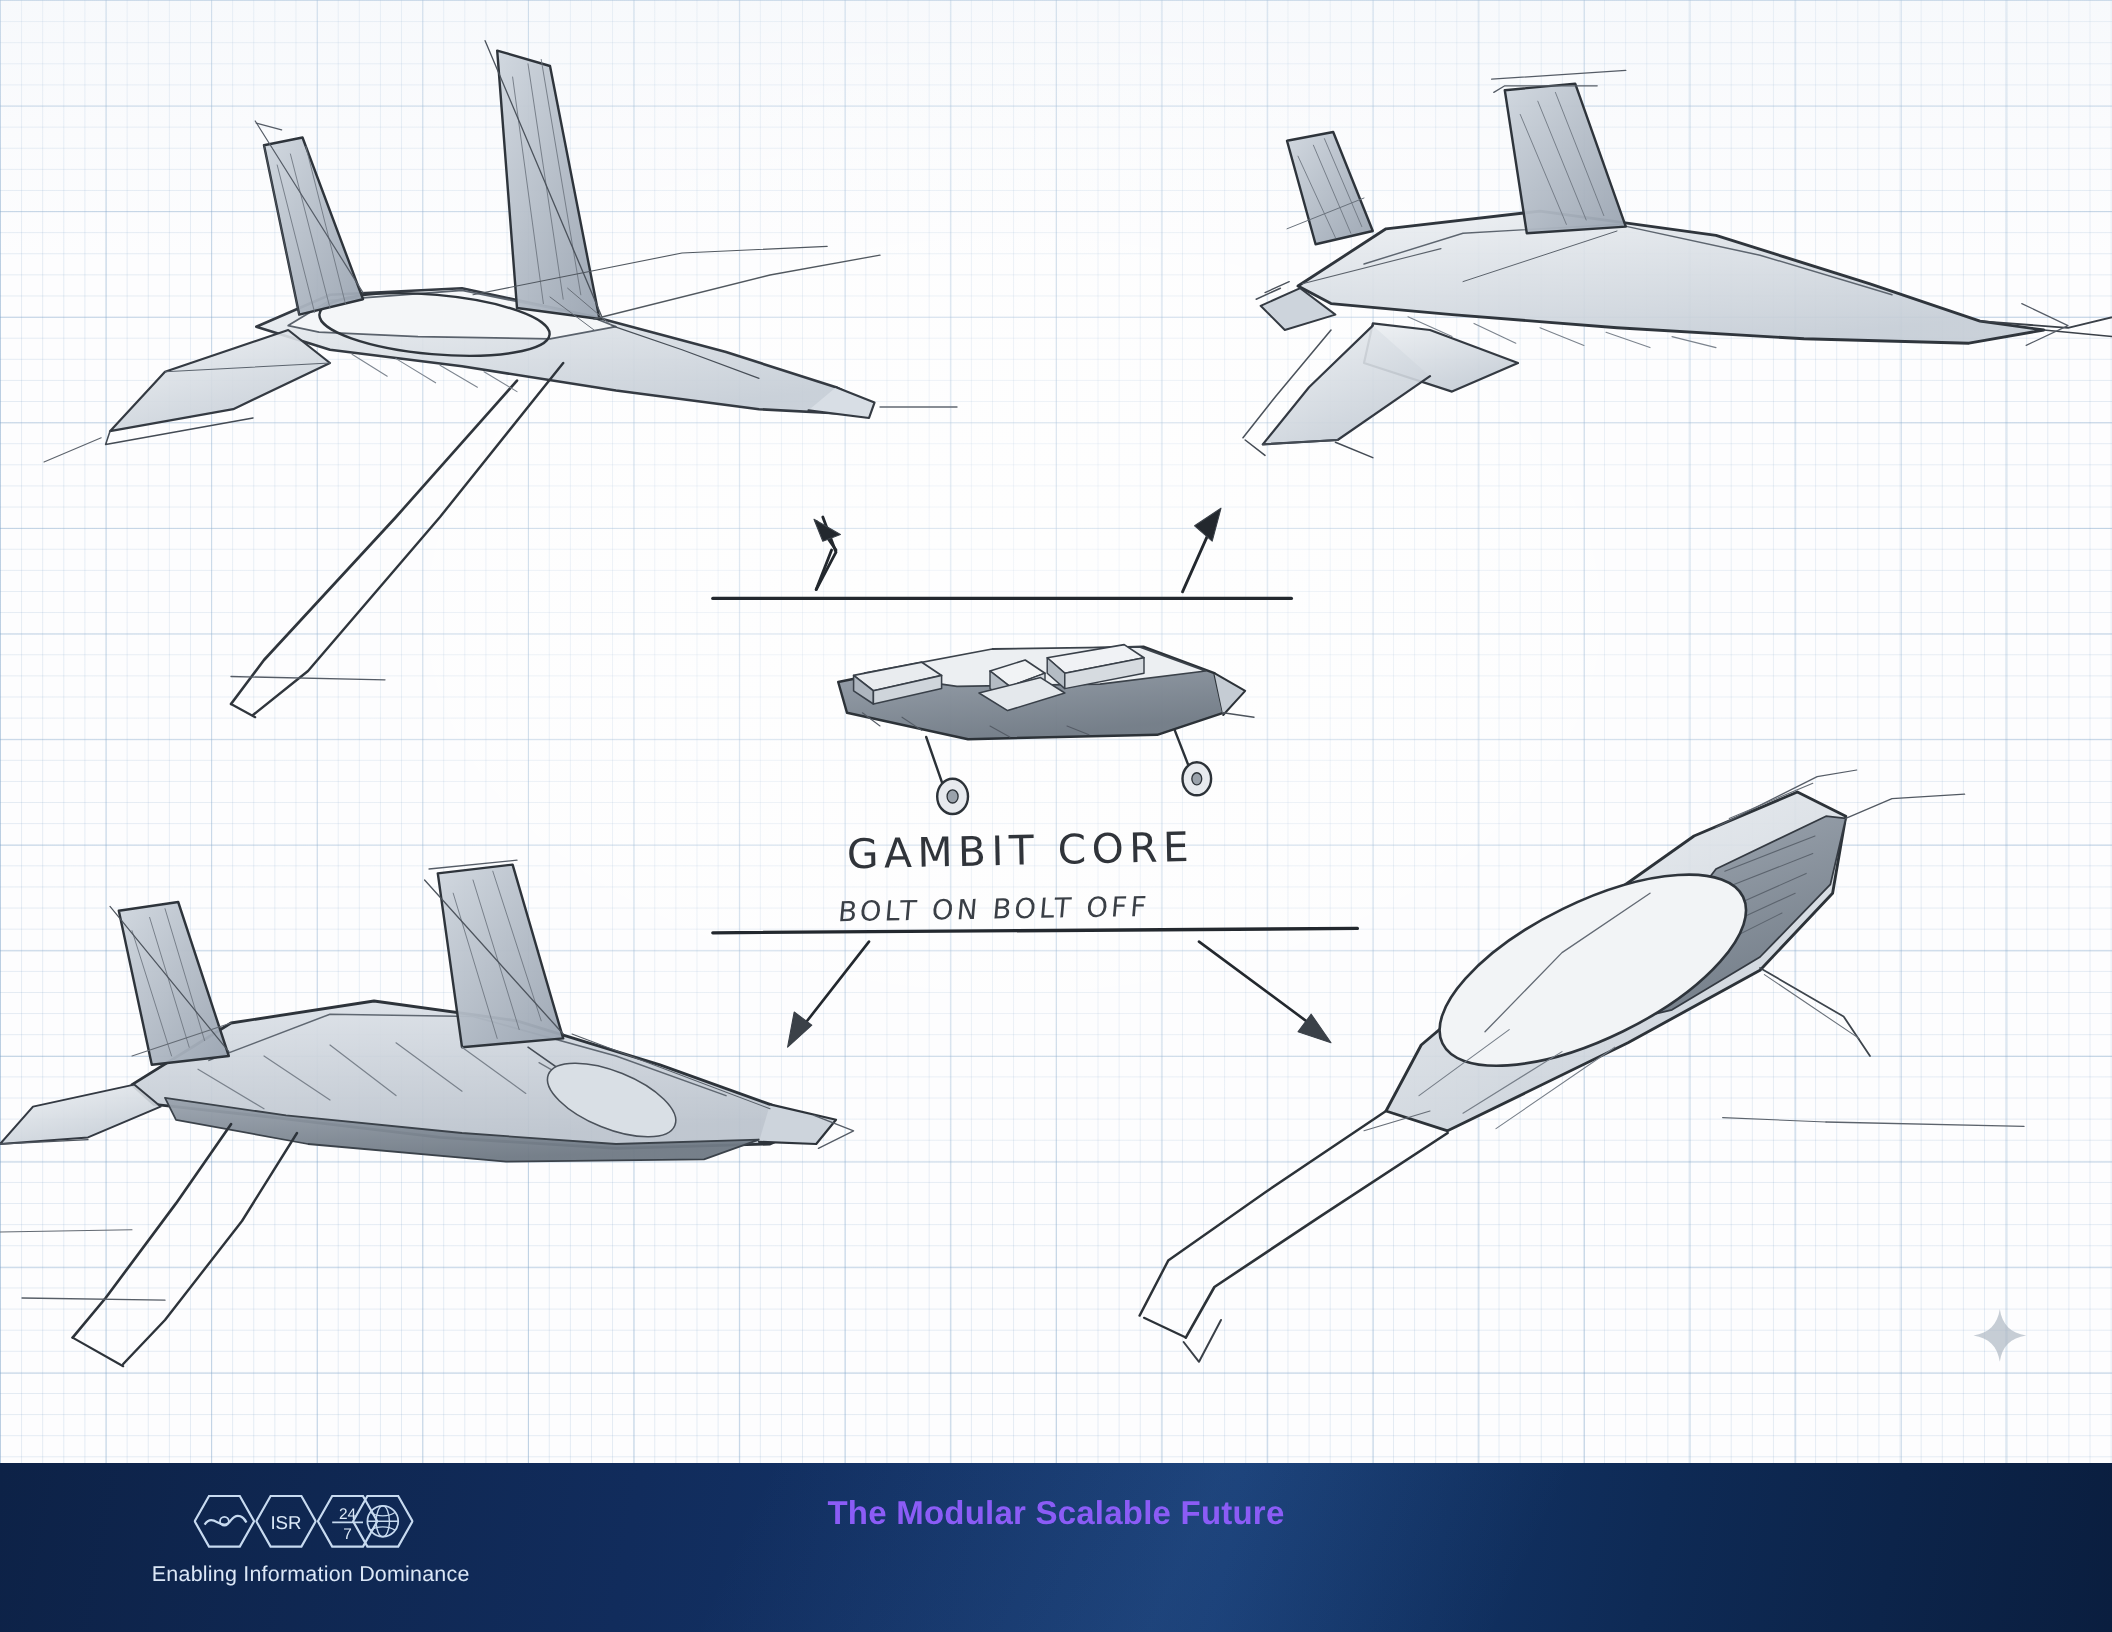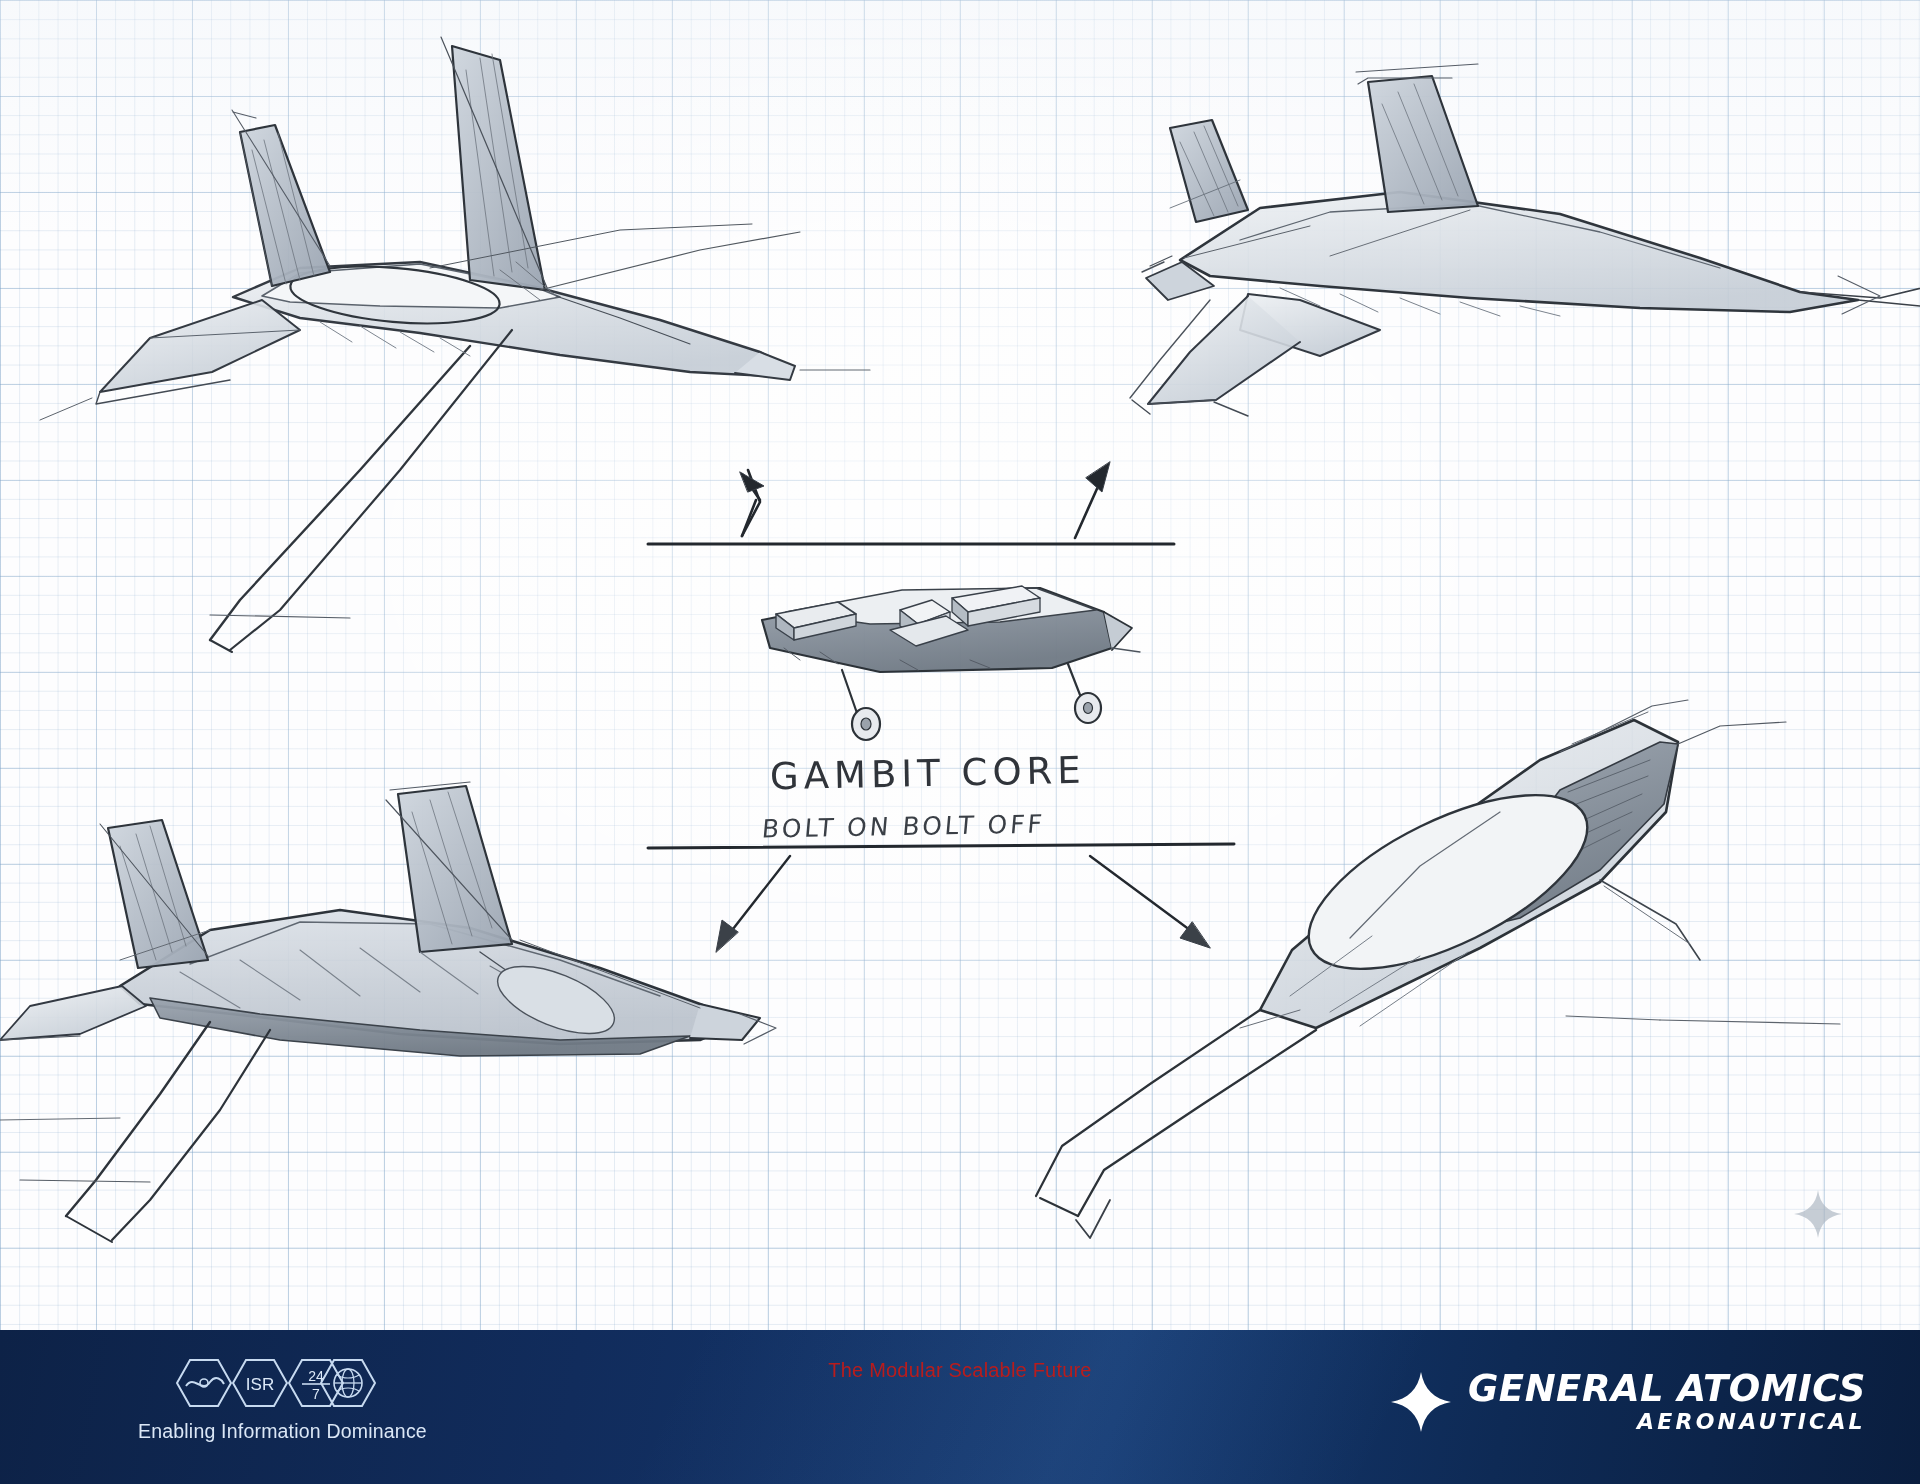--- a/index.html
+++ b/index.html
@@ -139,24 +139,25 @@
     text-align: center;
   }
   #series-title {
     color: #ffffff;
     font-size: 40px;
     font-weight: bold;
     letter-spacing: 1.2px;
     line-height: 1.05;
   }
   #series-subtitle {
-    color: #b91c1c;
-    font-size: 20px;
+    color: #8b5cf6;
+    font-size: 30px;
     letter-spacing: 0.2px;
     margin-top: 7px;
+    font-weight: bold;
   }
   
   #ga-logo {
     position: absolute;
     left: 1390px;
     top: 1370px;
     display: flex;
     align-items: center;
   }
   #ga-mark {
@@ -469,25 +470,14 @@
       </div>
 
     </div>
     <div id="tagline">Enabling Information Dominance</div>
   </div>
 
   <div id="footer-titles">
     <div id="series-subtitle">The Modular Scalable Future</div>
   </div>
 
-  <div id="ga-logo">
-    <div id="ga-mark">
-      <svg width="62" height="62" viewBox="0 0 62 62" xmlns="http://www.w3.org/2000/svg">
-        <path d="M31 1 C34 18 44 28 61 31 C44 34 34 44 31 61 C28 44 18 34 1 31 C18 28 28 18 31 1 Z" fill="#ffffff"></path>
-      </svg>
-    </div>
-    <div id="ga-text">
-      <div id="ga-name">GENERAL ATOMICS</div>
-      <div id="ga-sub">AERONAUTICAL</div>
-    </div>
-  </div>
 
 </div>
 
 </body></html>

